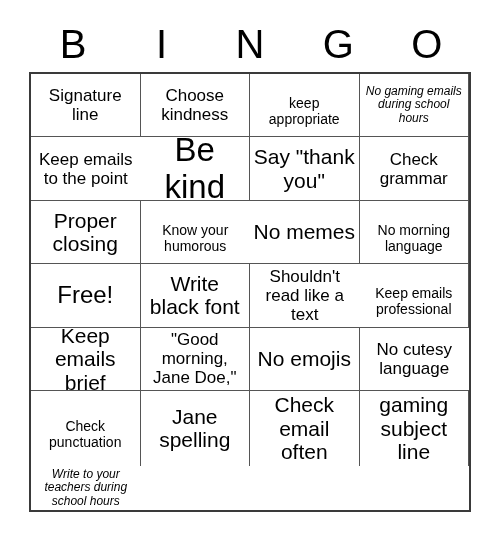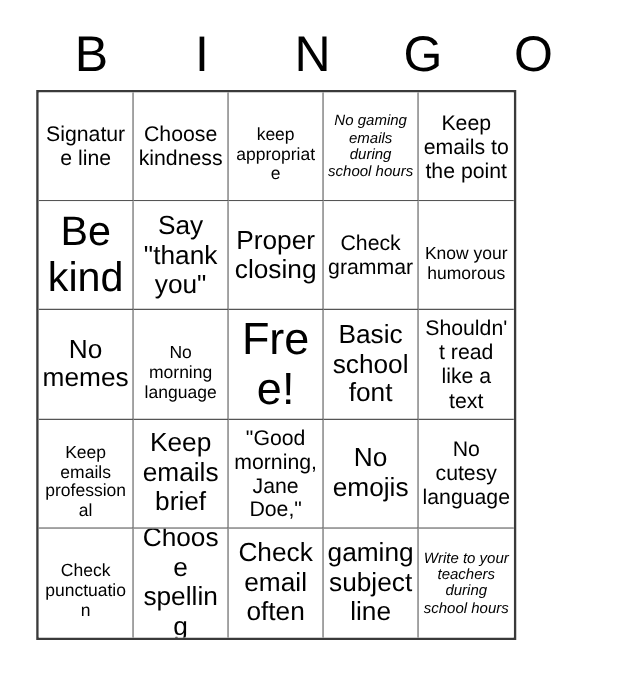--- a/index.html
+++ b/index.html
@@ -40,26 +40,26 @@
     font-weight: 400;
     letter-spacing: 0;
     color: #000000;
   }
 
   
   .grid {
     position: absolute;
     left: 29px;
     top: 72px;
-    width: 384px;
+    width: 442px;
     height: 440px;
     box-sizing: border-box;
     border: 2px solid #3a3a3a;
     display: grid;
-    grid-template-columns: repeat(5, 1fr);
+    grid-template-columns: repeat(4, 1fr);
     grid-template-rows: repeat(5, 1fr);
     background: #ffffff;
   }
 
   .cell {
     box-sizing: border-box;
     border-right: 1px solid #555555;
     border-bottom: 1px solid #555555;
     display: flex;
     align-items: center;
@@ -75,21 +75,21 @@
 
   .cell-text {
     display: block;
     width: 100%;
     line-height: 1.12;
     word-wrap: break-word;
     color: #000000;
   }
 
   
-  .fs-xl   { font-size: 36px; }
+  .fs-xl   { font-size: 24px; }
   .fs-lg   { font-size: 33px; }
   .fs-md   { font-size: 21px; }
   .fs-sm   { font-size: 17px; }
   .fs-xs   { font-size: 14px; margin-top: 13px; }
   .fs-xxs  { font-size: 12px; font-style: italic; }
 </style>
 </head>
 <body>
 
 <div class="card">
@@ -118,39 +118,39 @@
       <div class="cell">
         <span class="cell-text fs-sm">Keep emails to the point</span>
       </div>
       <div class="cell">
         <span class="cell-text fs-lg">Be kind</span>
       </div>
       <div class="cell">
         <span class="cell-text fs-md">Say "thank you"</span>
       </div>
       <div class="cell">
-        <span class="cell-text fs-md">Proper closing</span>
+        <span class="cell-text fs-sm">Check grammar</span>
       </div>
       <div class="cell">
-        <span class="cell-text fs-sm">Check grammar</span>
+        <span class="cell-text fs-md">Proper closing</span>
       </div>
       <div class="cell">
         <span class="cell-text fs-xs">Know your humorous</span>
       </div>
       <div class="cell">
         <span class="cell-text fs-md">No memes</span>
       </div>
       <div class="cell">
         <span class="cell-text fs-xs">No morning language</span>
       </div>
       <div class="cell">
         <span class="cell-text fs-xl">Free!</span>
       </div>
       <div class="cell">
-        <span class="cell-text fs-md">Basic school font</span>
+        <span class="cell-text fs-md">Write black font</span>
       </div>
       <div class="cell">
         <span class="cell-text fs-sm">Shouldn't read like a text</span>
       </div>
       <div class="cell">
         <span class="cell-text fs-xs">Keep emails professional</span>
       </div>
       <div class="cell">
         <span class="cell-text fs-md">Keep emails brief</span>
       </div>
@@ -160,21 +160,21 @@
       <div class="cell">
         <span class="cell-text fs-md">No emojis</span>
       </div>
       <div class="cell">
         <span class="cell-text fs-sm">No cutesy language</span>
       </div>
       <div class="cell">
         <span class="cell-text fs-xs">Check punctuation</span>
       </div>
       <div class="cell">
-        <span class="cell-text fs-md">Choose spelling</span>
+        <span class="cell-text fs-md">Jane spelling</span>
       </div>
       <div class="cell">
         <span class="cell-text fs-md">Check email often</span>
       </div>
       <div class="cell">
         <span class="cell-text fs-md">gaming subject line</span>
       </div>
       <div class="cell">
         <span class="cell-text fs-xxs">Write to your teachers during school hours</span>
       </div>

